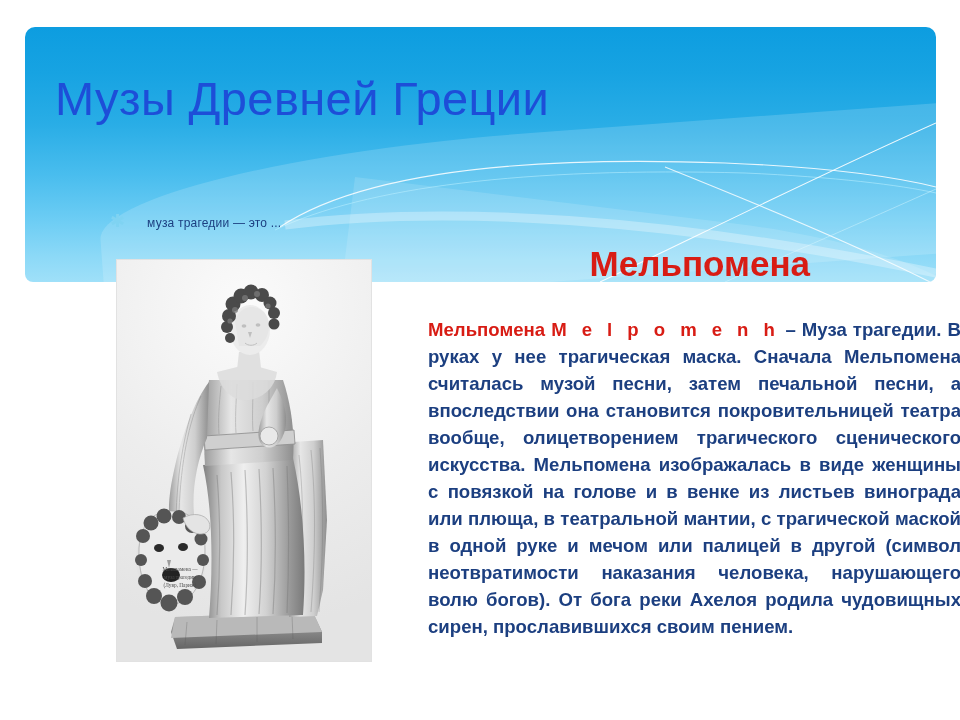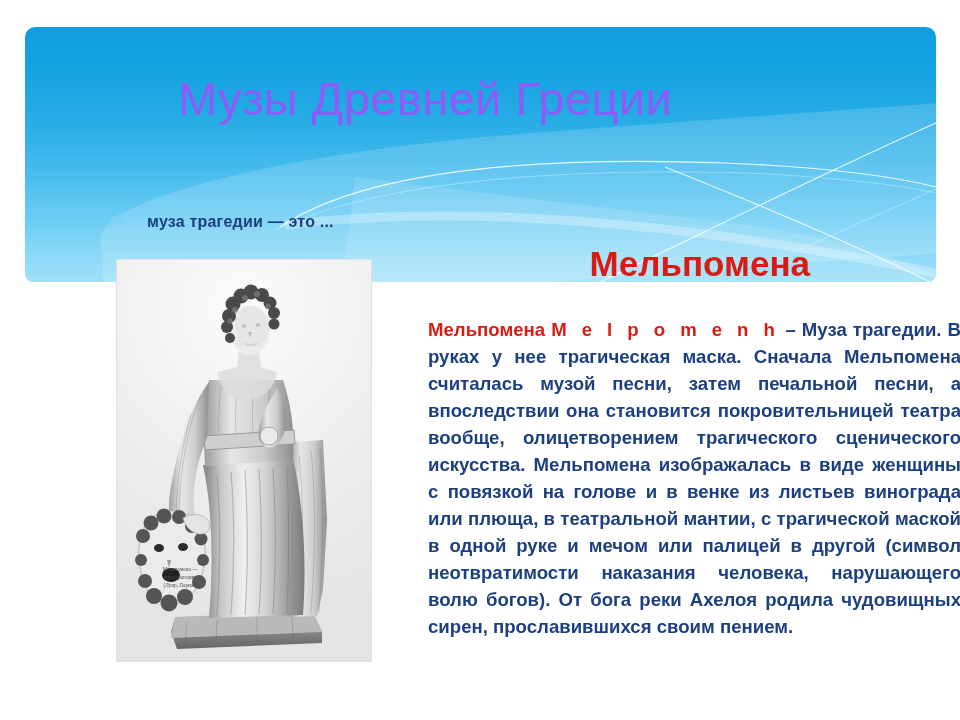--- a/index.html
+++ b/index.html
@@ -73,22 +73,22 @@
     height: 255px;
     overflow: visible;
   }
 
   
   .slide-title {
     position: absolute;
     left: 55px;
     top: 74px;
     width: 740px;
-    text-align: center;
-    color: #8b5cf6;
+    text-align: left;
+    color: #1d4ed8;
     font-size: 47px;
     font-weight: 400;
     letter-spacing: 0.4px;
     line-height: 1.05;
     white-space: nowrap;
   }
 
   
   .bullet-row {
     position: absolute;
@@ -99,22 +99,22 @@
     gap: 22px;
   }
   .bullet-mark {
     color: #7fd3f2;
     font-size: 18px;
     line-height: 1;
     font-weight: 400;
   }
   .bullet-text {
     color: #1c3f80;
-    font-size: 16px;
-    font-weight: bold;
+    font-size: 12px;
+    font-weight: normal;
     letter-spacing: 0.2px;
     white-space: nowrap;
   }
 
   
   .red-heading {
     position: absolute;
     left: 420px;
     top: 246px;
     width: 390px;

